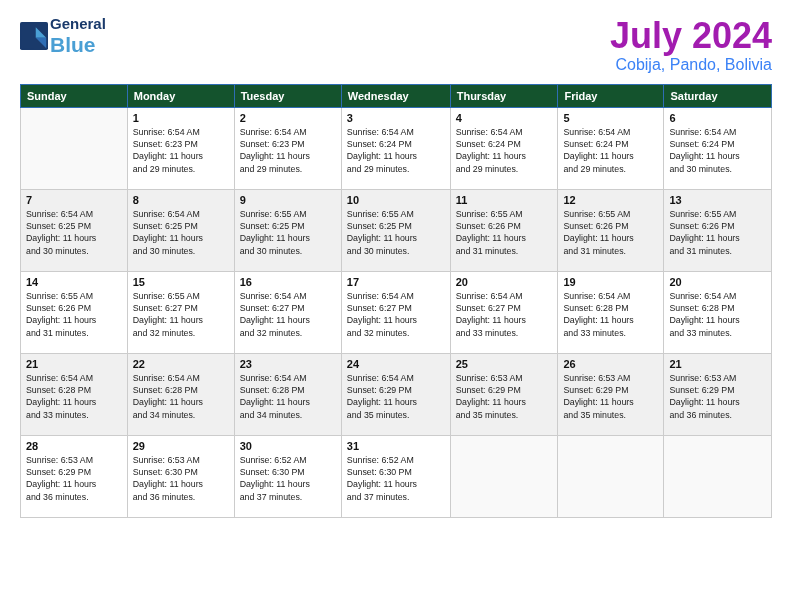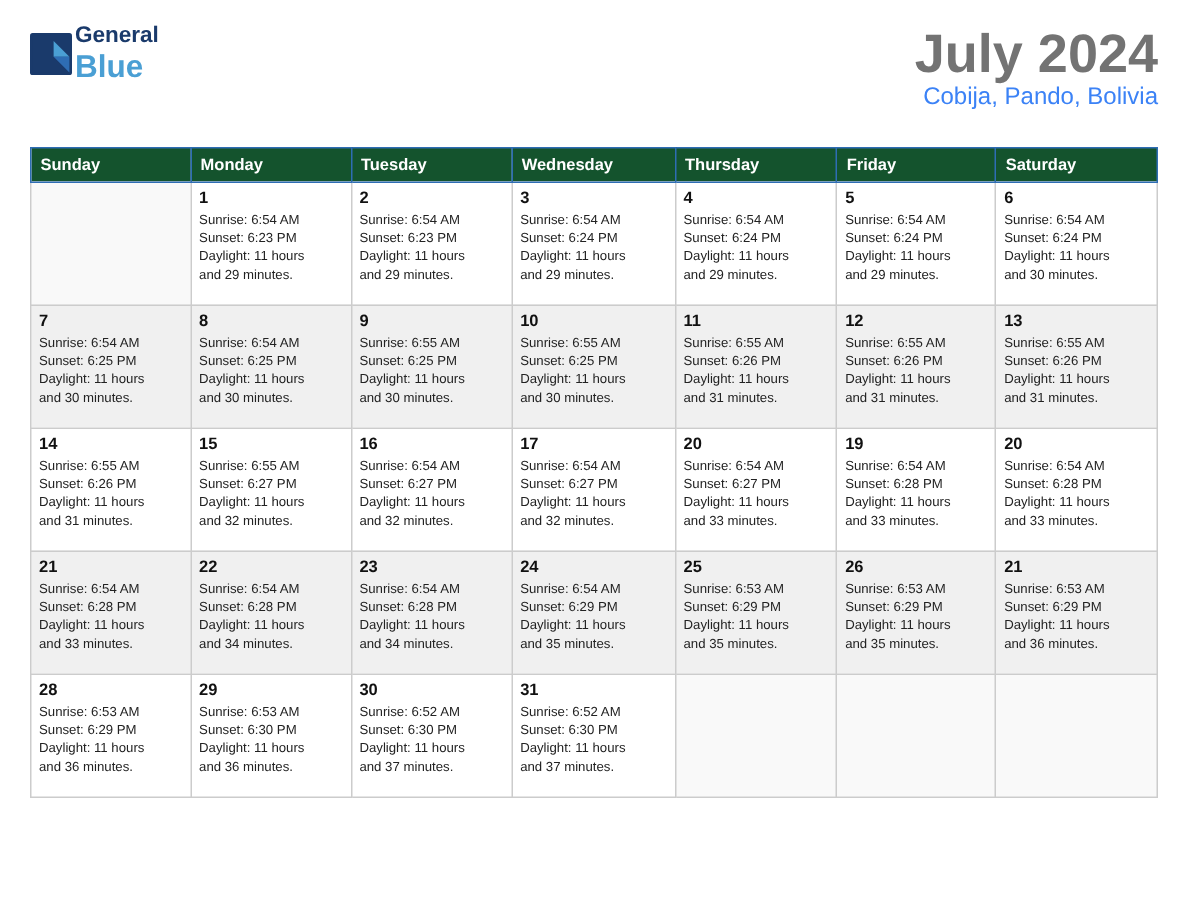--- a/index.html
+++ b/index.html
@@ -12,38 +12,38 @@
     }
     .page {
       width: 792px;
       height: 612px;
       padding: 16px 20px 12px 20px;
     }
     .header {
       display: flex;
       justify-content: space-between;
       align-items: flex-start;
-      margin-bottom: 24px;
+      margin-bottom: 10px;
     }
     .logo {
       display: flex;
       align-items: center;
     }
     .logo-icon {
       width: 28px;
       height: 28px;
       margin-right: 2px;
     }
     .title-block {
       text-align: right;
     }
     .month-title {
       font-size: 36px;
       font-weight: bold;
-      color: #737373;
+      color: #a21caf;
       line-height: 1.1;
     }
     .subtitle {
       font-size: 16px;
       color: #3b82f6;
     }
     .calendar {
       width: 100%;
       border-collapse: collapse;
       font-size: 9.5px;

